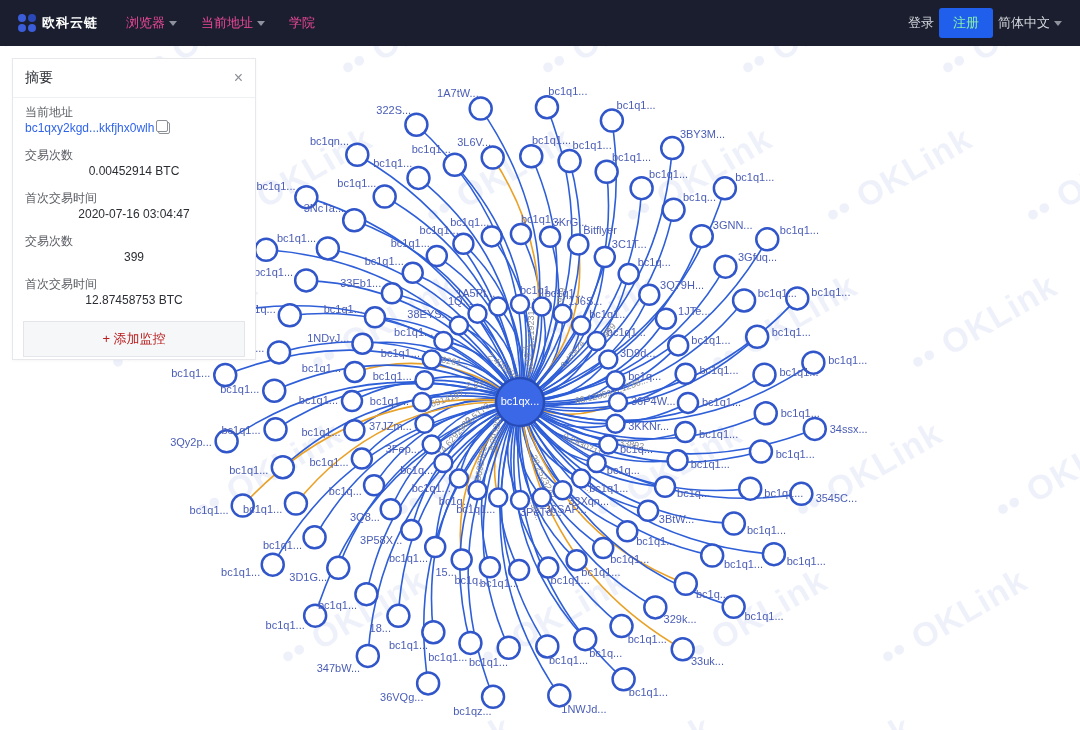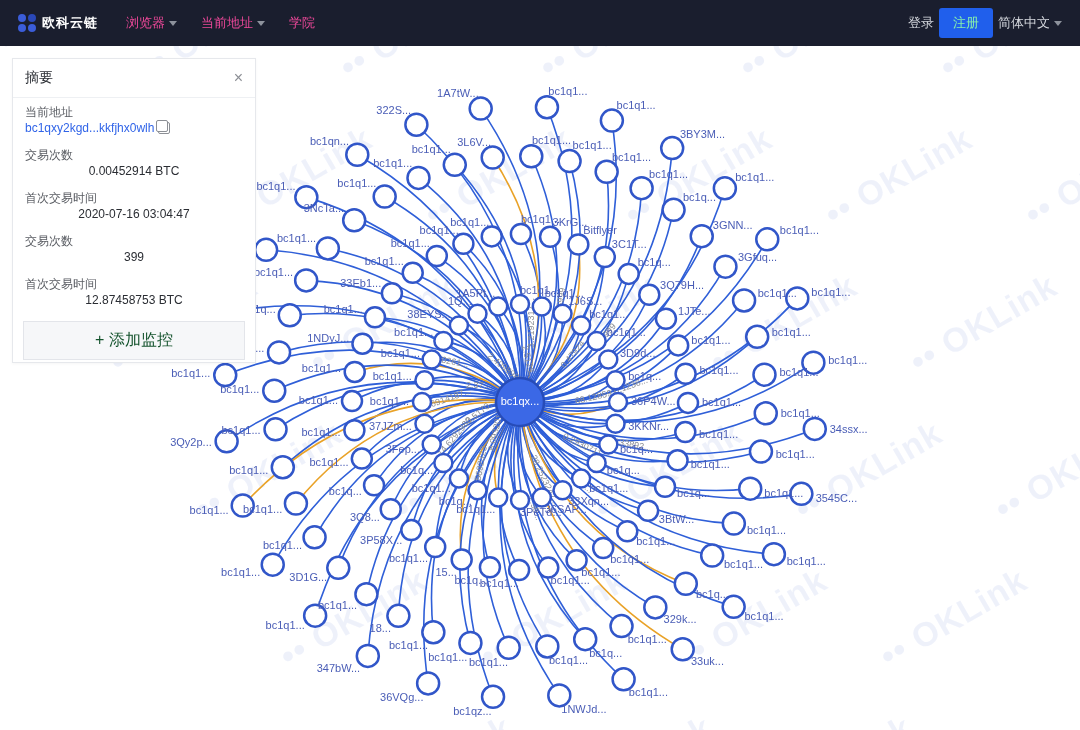--- a/index.html
+++ b/index.html
@@ -27,21 +27,21 @@
   .panel { position: absolute; left: 12px; top: 58px; width: 244px; background: #fff; border: 1px solid #e6e8ec; z-index: 4; font-size: 12px; box-shadow: 0 1px 3px rgba(0,0,0,.04); }
   .panel-h { padding: 10px 12px; border-bottom: 1px solid #eef0f3; display:flex; align-items:center; }
   .panel-h .ttl { font-size: 14px; color:#2a2d33; }
   .panel-h .cls { margin-left:auto; color:#8c8f95; cursor:pointer; font-size:16px; line-height:1; }
   .row { display:flex; padding: 6px 12px; flex-direction: column; }
   .row .k { width: 86px; color:#5a5d63; flex-shrink:0; }
   .row .v { color:#2a2d33;text-align:center; }
   .row .v.link { color:#3064e8; display:flex; align-items:center; gap:4px; }
   .copy-ic { width:12px; height:12px; border:1px solid #8c8f95; border-radius:2px; position:relative; }
   .copy-ic::after{content:"";position:absolute;top:-3px;left:-3px;width:10px;height:10px;border:1px solid #8c8f95;border-radius:2px;background:#fff;}
-  .add-btn { margin: 8px 10px 2px; text-align: center; padding: 8px 0; background:#f6f7f9; border:1px solid #e3e5ea; color:#14532d; cursor:pointer; font-size:16px; }
+  .add-btn { margin: 8px 10px 2px; text-align: center; padding: 8px 0; background:#f6f7f9; border:1px solid #e3e5ea; color:#b91c1c; cursor:pointer; font-size:13px; }
 
   
   .graph-wrap { position:absolute; inset:46px 0 0 0; overflow:hidden; }
   svg.graph { position:absolute; left:0; top:0; width:1080px; height:684px; }
   .edge { fill:none; stroke:#2f5fd8; stroke-width:1.6; }
   .edge.out { stroke:#e9a227; }
   .node circle { fill:#fff; stroke:#3156c9; stroke-width:2.5; }
   .node.center circle { fill:#3b68e6; stroke:#274cb8; }
   .lbl { font-size:11px; fill:#4a5db6; }
   .lbl.center { fill:#fff; font-size:11px; }

